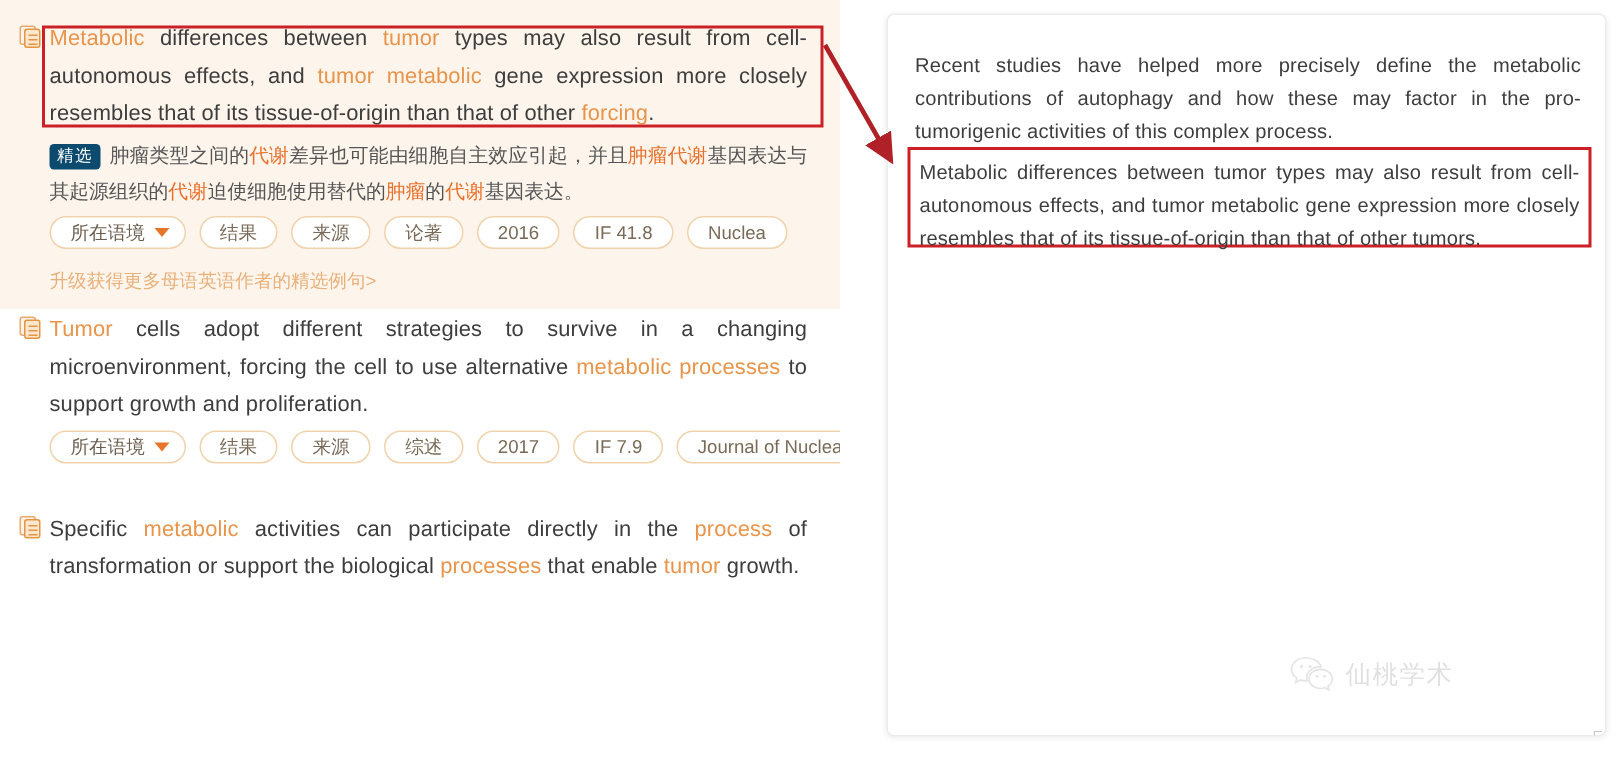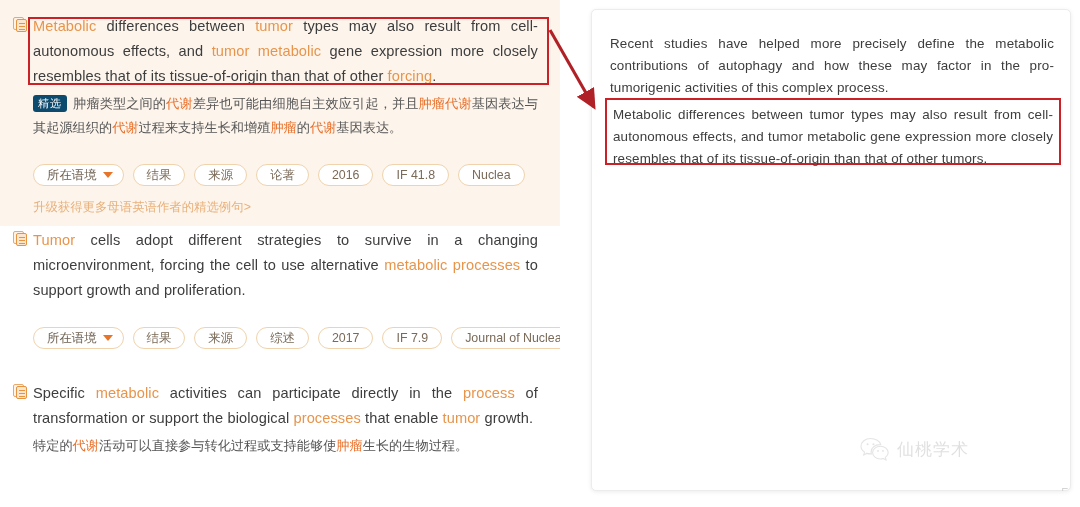--- a/index.html
+++ b/index.html
@@ -109,21 +109,21 @@
     margin-right: 6px;
     vertical-align: 1px;
     letter-spacing: 1px;
   }
 
   .chip-row {
     display: flex;
     align-items: center;
     gap: 9px;
     padding-left: 23px;
-    margin-top: 24px;
+    margin-top: 4px;
     flex-wrap: nowrap;
   }
 
   .chip {
     border: 1px solid #f0d3ad;
     border-radius: 11px;
     background: #ffffff;
     color: #7a6a58;
     font-size: 12.4px;
     line-height: 20px;
@@ -260,21 +260,21 @@
 
     <div class="sentence-card featured">
       <div class="eng-block">
         <span class="doc-icon">
           <span class="sheet-back"></span>
             <span class="sheet-front"></span>
         </span>
         <div class="eng-text"><span class="hl">Metabolic</span><span> differences between </span><span class="hl">tumor</span><span> types may also result from cell-autonomous effects, and </span><span class="hl">tumor metabolic</span><span> gene expression more closely resembles that of its tissue-of-origin than that of other </span><span class="hl">forcing</span><span>.</span></div>
       </div>
       <div class="zh-line">
-        <span class="featured-badge">精选</span><span><span>肿瘤类型之间的</span><span class="hl">代谢</span><span>差异也可能由细胞自主效应引起，并且</span><span class="hl">肿瘤代谢</span><span>基因表达与其起源组织的</span><span class="hl">代谢</span><span>过程来支持生长和增殖</span><span class="hl">肿瘤</span><span>的</span><span class="hl">代谢</span><span>基因表达。</span></span>
+        <span class="featured-badge">精选</span><span><span>肿瘤类型之间的</span><span class="hl">代谢</span><span>差异也可能由细胞自主效应引起，并且</span><span class="hl">肿瘤代谢</span><span>基因表达与其起源组织的</span><span class="hl">代谢</span><span>迫使细胞使用替代的</span><span class="hl">肿瘤</span><span>的</span><span class="hl">代谢</span><span>基因表达。</span></span>
       </div>
       <div class="chip-row">
           <span class="chip context">
             <span>所在语境</span>
             <span class="caret-down"></span>
           </span>
           <span class="chip"><span>结果</span></span>
           <span class="chip"><span>来源</span></span>
           <span class="chip"><span>论著</span></span>
           <span class="chip"><span>2016</span></span>
@@ -308,21 +308,20 @@
     </div>
 
     <div class="sentence-card" style="padding-top:22px;">
       <div class="eng-block">
         <span class="doc-icon">
           <span class="sheet-back"></span>
             <span class="sheet-front"></span>
         </span>
         <div class="eng-text"><span>Specific </span><span class="hl">metabolic</span><span> activities can participate directly in the </span><span class="hl">process</span><span> of transformation or support the biological </span><span class="hl">processes</span><span> that enable </span><span class="hl">tumor</span><span> growth.</span></div>
       </div>
-      <div class="zh-line"><span>特定的</span><span class="hl">代谢</span><span>活动可以直接参与转化过程或支持能够使</span><span class="hl">肿瘤</span><span>生长的生物过程。</span></div>
     </div>
 
   </div>
 
   <div id="right-panel">
     <div id="para-intro" class="para">Recent studies have helped more precisely define the metabolic contributions of autophagy and how these may factor in the pro-tumorigenic activities of this complex process.</div>
     <div id="hl-box-right">
       <div id="para-highlighted" class="para">Metabolic differences between tumor types may also result from cell-autonomous effects, and tumor metabolic gene expression more closely resembles that of its tissue-of-origin than that of other tumors.</div>
     </div>
   </div>

